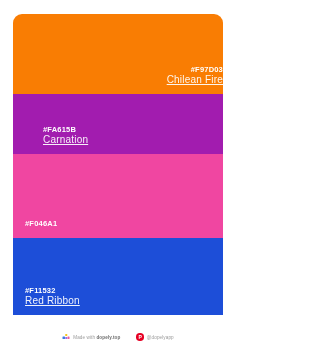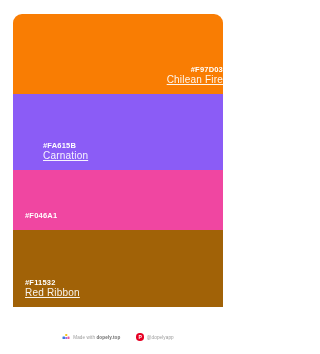--- a/index.html
+++ b/index.html
@@ -82,28 +82,28 @@
   }
 </style>
 </head>
 <body>
 
 <div class="palette-card">
   <div class="swatch" style="background: rgb(249, 125, 3); height: 80px; align-items: flex-end;">
     <div class="swatch-hex">#F97D03</div>
     <div class="swatch-name">Chilean Fire</div>
   </div>
-  <div class="swatch" style="background: #8b5cf6; height: 76px; padding-left: 30px;">
+  <div class="swatch" style="background: #a21caf; height: 60px; padding-left: 30px;">
     <div class="swatch-hex">#FA615B</div>
     <div class="swatch-name">Carnation</div>
   </div>
-  <div class="swatch" style="background: rgb(240, 70, 161); height: 60px; gap: 28px;">
+  <div class="swatch" style="background: rgb(240, 70, 161); height: 84px; gap: 28px;">
     <div class="swatch-hex">#F046A1</div>
   </div>
-  <div class="swatch" style="background: #a16207; height: 77px;">
+  <div class="swatch" style="background: #1d4ed8; height: 77px;">
     <div class="swatch-hex">#F11532</div>
     <div class="swatch-name">Red Ribbon</div>
   </div>
 </div>
 
 <div class="footer">
   <div class="footer-item">
     <svg class="logo-mark" viewBox="0 0 16 16">
       <rect x="1" y="7" width="5" height="5" rx="1" fill="#3B7DE0"></rect>
       <rect x="6.5" y="2" width="4" height="4" rx="1" fill="#F5C518"></rect>

